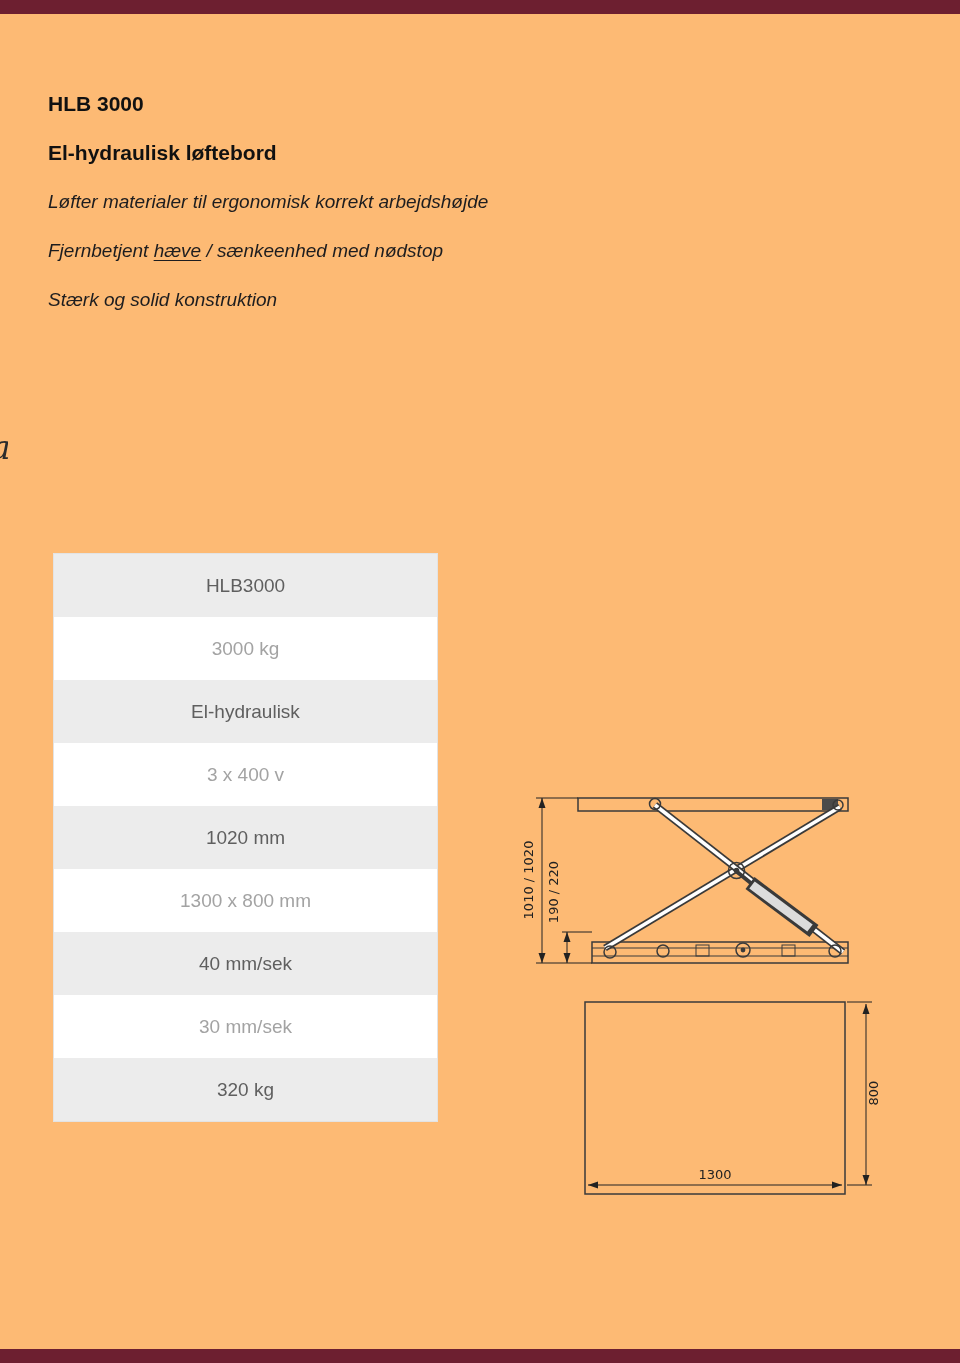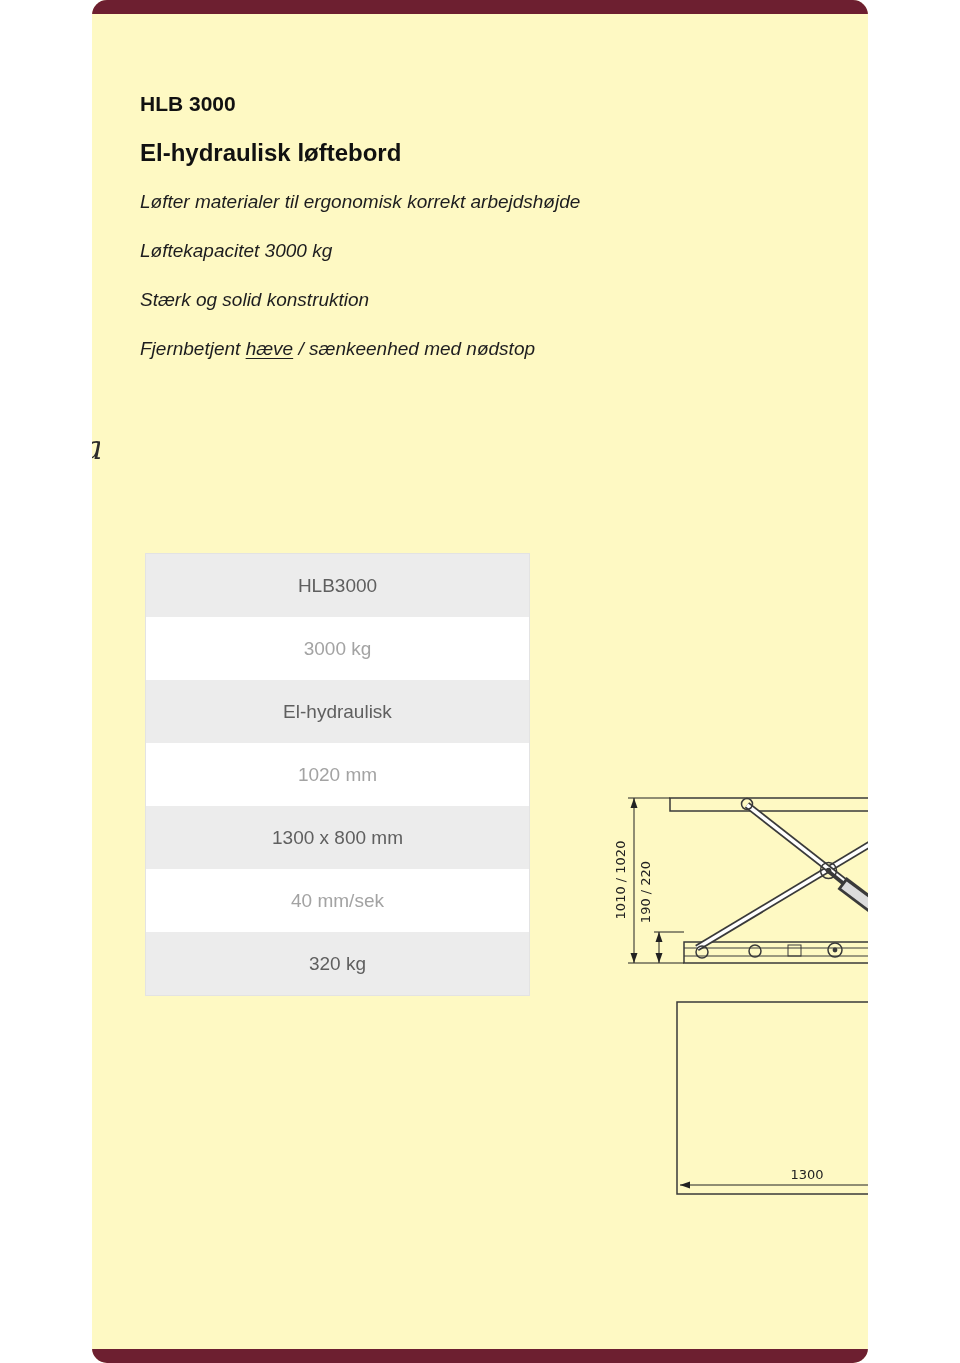--- a/index.html
+++ b/index.html
@@ -6,29 +6,29 @@
     --accent:#6d1f30;
     --stripe:#ececec;
     --text:#1d1d1f;
     --table_text_dark:#5f5f5f;
     --table_text_light:#a3a3a3;
     --drawing:#3a3a3a;
   }
   *{box-sizing:border-box;margin:0;padding:0;}
   html,body{background:#ffffff;}
   body{font-family:"Liberation Sans", sans-serif;color:var(--text);}
-  .page{position:relative;width:776px;height:1363px;margin:0 auto;background:#fef9c3;overflow:hidden;border-radius:15px;}
+  .page{position:relative;width:960px;height:1363px;margin:0 auto;background:#fdba74;overflow:hidden;}
 
   .accent-bar{position:absolute;left:0;width:960px;height:14px;background:var(--accent);}
   .accent-bar.top{top:0;}
   .accent-bar.bottom{bottom:0;}
 
   .content{position:absolute;left:48px;top:92px;width:720px;}
   .content h1{font-size:21px;font-weight:700;line-height:24px;margin-bottom:25px;color:#111;}
-  .content h2{font-size:24px;font-weight:700;line-height:24px;margin-bottom:25px;color:#111;}
+  .content h2{font-size:21px;font-weight:700;line-height:24px;margin-bottom:25px;color:#111;}
   .content p{font-size:19px;font-weight:400;line-height:24px;margin-bottom:25px;color:#1d1d1f;font-style:italic;}
   .content a.inline-link{color:#1d1d1f;text-decoration:underline;text-underline-offset:3px;cursor:pointer;}
 
   .edge-glyph{position:absolute;left:-9px;top:428px;width:17px;height:36px;overflow:hidden;
     font-family:"DejaVu Serif", serif;font-style:italic;font-size:33px;color:#2c2c2c;}
 
   .spec-table{position:absolute;left:53px;top:553px;width:385px;border:1px solid #e3e3e3;background:#fff;}
   .spec-row{height:63px;display:flex;align-items:center;justify-content:center;
     font-size:19px;color:var(--table_text_light);background:#ffffff;}
   .spec-row:nth-child(odd){background:var(--stripe);color:var(--table_text_dark);}
@@ -43,45 +43,50 @@
 <body>
 
 <div class="page">
 
   <div class="accent-bar top"></div>
 
   <div class="content">
     <h1>HLB 3000</h1>
     <h2>El-hydraulisk løftebord</h2>
     <p>Løfter materialer til ergonomisk korrekt arbejdshøjde</p>
-    <p>Løftekapacitet 3000 kg</p>
+    <p><span>Fjernbetjent </span><a class="inline-link">hæve</a><span> / sænkeenhed med nødstop</span></p>
     <p>Stærk og solid konstruktion</p>
-    <p><span>Fjernbetjent </span><a class="inline-link">hæve</a><span> / sænkeenhed med nødstop</span></p>
   </div>
 
   <div class="edge-glyph">a</div>
 
   <div class="spec-table">
     <div class="spec-row">
         <span>HLB3000</span>
       </div>
     <div class="spec-row">
         <span>3000 kg</span>
       </div>
     <div class="spec-row">
         <span>El-hydraulisk</span>
       </div>
     <div class="spec-row">
+        <span>3 x 400 v</span>
+      </div>
+    <div class="spec-row">
         <span>1020 mm</span>
       </div>
     <div class="spec-row">
         <span>1300 x 800 mm</span>
       </div>
     <div class="spec-row">
         <span>40 mm/sek</span>
+      </div>
+    <div class="spec-row">
+        <span>30 mm/sek</span>
       </div>
     <div class="spec-row">
         <span>320 kg</span>
       </div>
   </div>
 
   <svg class="drawing" viewBox="0 0 420 440" xmlns="http://www.w3.org/2000/svg">
 
     <rect class="ln" x="92" y="162" width="256" height="21" stroke-width="1.5" fill="#ffffff"></rect>
     <line class="ln" x1="92" y1="168" x2="348" y2="168" stroke-width="1"></line>

